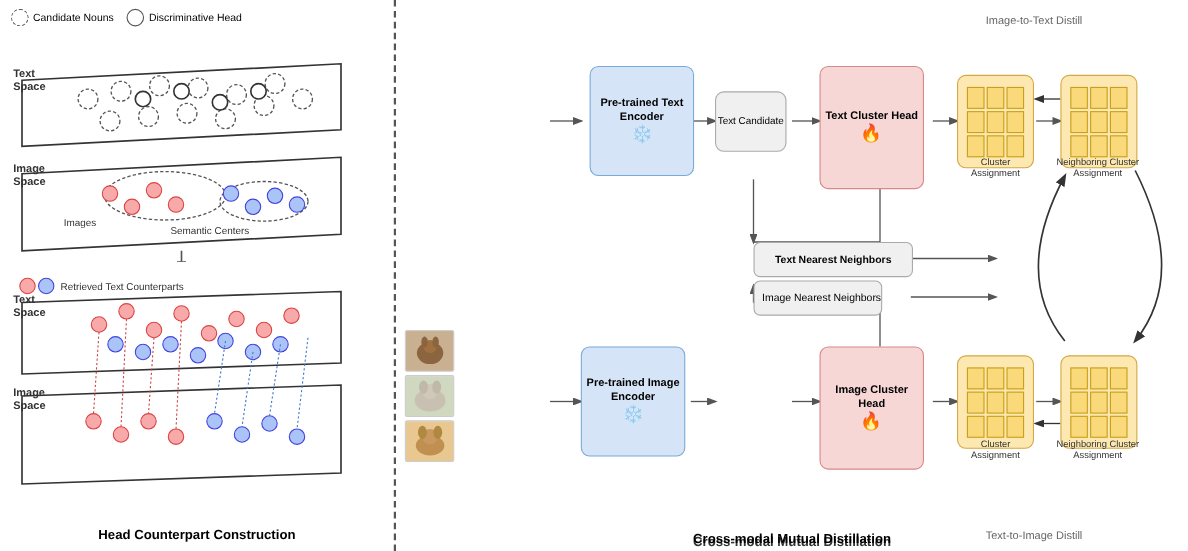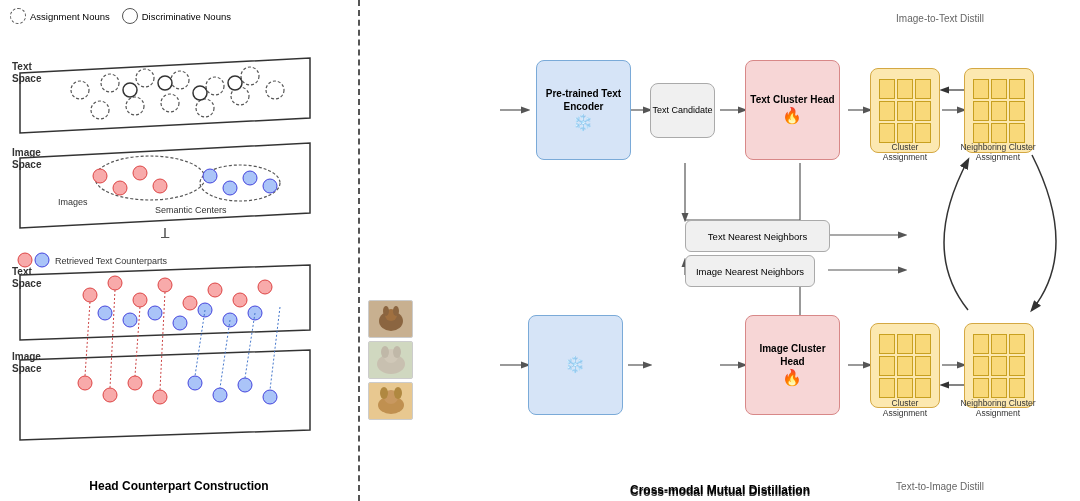--- a/index.html
+++ b/index.html
@@ -95,21 +95,21 @@
       width: 65px;
       height: 55px;
       font-size: 9.5px;
       font-weight: normal;
     }
 
     .cluster-head-box {
       background: #f7d6d6;
       border: 1.5px solid #d88888;
       width: 95px;
-      height: 100px;
+      height: 112px;
     }
 
     .cluster-assign-box {
       background: #fce8b0;
       border: 1.5px solid #d4a843;
       width: 70px;
       height: 85px;
     }
 
     .neighbor-assign-box {
@@ -160,25 +160,25 @@
 </head>
 <body>
 
 <div class="main-container">
 
   <div class="left-panel">
 
     <div class="legend">
       <div class="legend-item">
         <div class="legend-circle-dashed"></div>
-        <span>Assignment Nouns</span>
+        <span>Candidate Nouns</span>
       </div>
       <div class="legend-item">
         <div class="legend-circle-solid"></div>
-        <span>Discriminative Nouns</span>
+        <span>Discriminative Head</span>
       </div>
     </div>
 
     <svg style="position:absolute; top:28px; left:0; width:350px; height:210px;">
 
       <polygon points="20,45 310,30 310,90 20,105" fill="none" stroke="#333" stroke-width="1.5"></polygon>
 
       <polygon points="20,130 310,115 310,185 20,200" fill="none" stroke="#333" stroke-width="1.5"></polygon>
 
       <text x="12" y="42" font-size="10" font-weight="bold" fill="#333">Text</text>
@@ -406,24 +406,24 @@
         <div style="background:#f9d97a; border:0.5px solid #c8a020;"></div>
         <div style="background:#f9d97a; border:0.5px solid #c8a020;"></div>
         <div style="background:#f9d97a; border:0.5px solid #c8a020;"></div>
         <div style="background:#f9d97a; border:0.5px solid #c8a020;"></div>
         <div style="background:#f9d97a; border:0.5px solid #c8a020;"></div>
       </div>
     </div>
     <div style="position:absolute; left:600px; top:142px; font-size:8.5px; text-align:center; width:76px; color:#333;">Neighboring Cluster Assignment</div>
 
     <div class="nn-box" style="position:absolute; left:325px; top:220px; width:145px; height:32px; display:flex; align-items:center; justify-content:center;">
-      <span style="font-size:9.5px;">Text Nearest Neighbors</span>
-    </div>
-
-    <div class="nn-box" style="position:absolute; left:325px; top:255px; width:130px; height:32px; display:flex; align-items:center; justify-content:center;">
+      <span style="font-size:9.5px;font-weight:bold;">Text Nearest Neighbors</span>
+    </div>
+
+    <div class="nn-box" style="position:absolute; left:325px; top:255px; width:117px; height:32px; display:flex; align-items:center; justify-content:flex-end;">
       <span style="font-size:9.5px;">Image Nearest Neighbors</span>
     </div>
 
     <div class="image-thumbs">
 
       <div class="thumb">
         <svg viewBox="0 0 45 38" width="45" height="38">
           <rect width="45" height="38" fill="#c8b090"></rect>
           <ellipse cx="22" cy="20" rx="12" ry="10" fill="#8b6540"></ellipse>
           <circle cx="22" cy="14" r="6" fill="#a07040"></circle>
@@ -448,20 +448,21 @@
           <ellipse cx="22" cy="22" rx="13" ry="9" fill="#c09050"></ellipse>
           <circle cx="22" cy="14" r="7" fill="#c89860"></circle>
           <ellipse cx="15" cy="10" rx="4" ry="6" fill="#b08840"></ellipse>
           <ellipse cx="29" cy="10" rx="4" ry="6" fill="#b08840"></ellipse>
         </svg>
       </div>
     </div>
 
     <div class="box encoder-box" style="left:168px; top:315px;">
       <div>
+        <div style="font-size:10px;">Pre-trained Image Encoder</div>
         <div style="font-size:16px; text-align:center;">❄️</div>
       </div>
     </div>
 
 
     <div class="box cluster-head-box" style="left:385px; top:315px;">
       <div>
         <div style="font-size:10px;">Image Cluster Head</div>
         <div style="font-size:16px; text-align:center;">🔥</div>
       </div>

